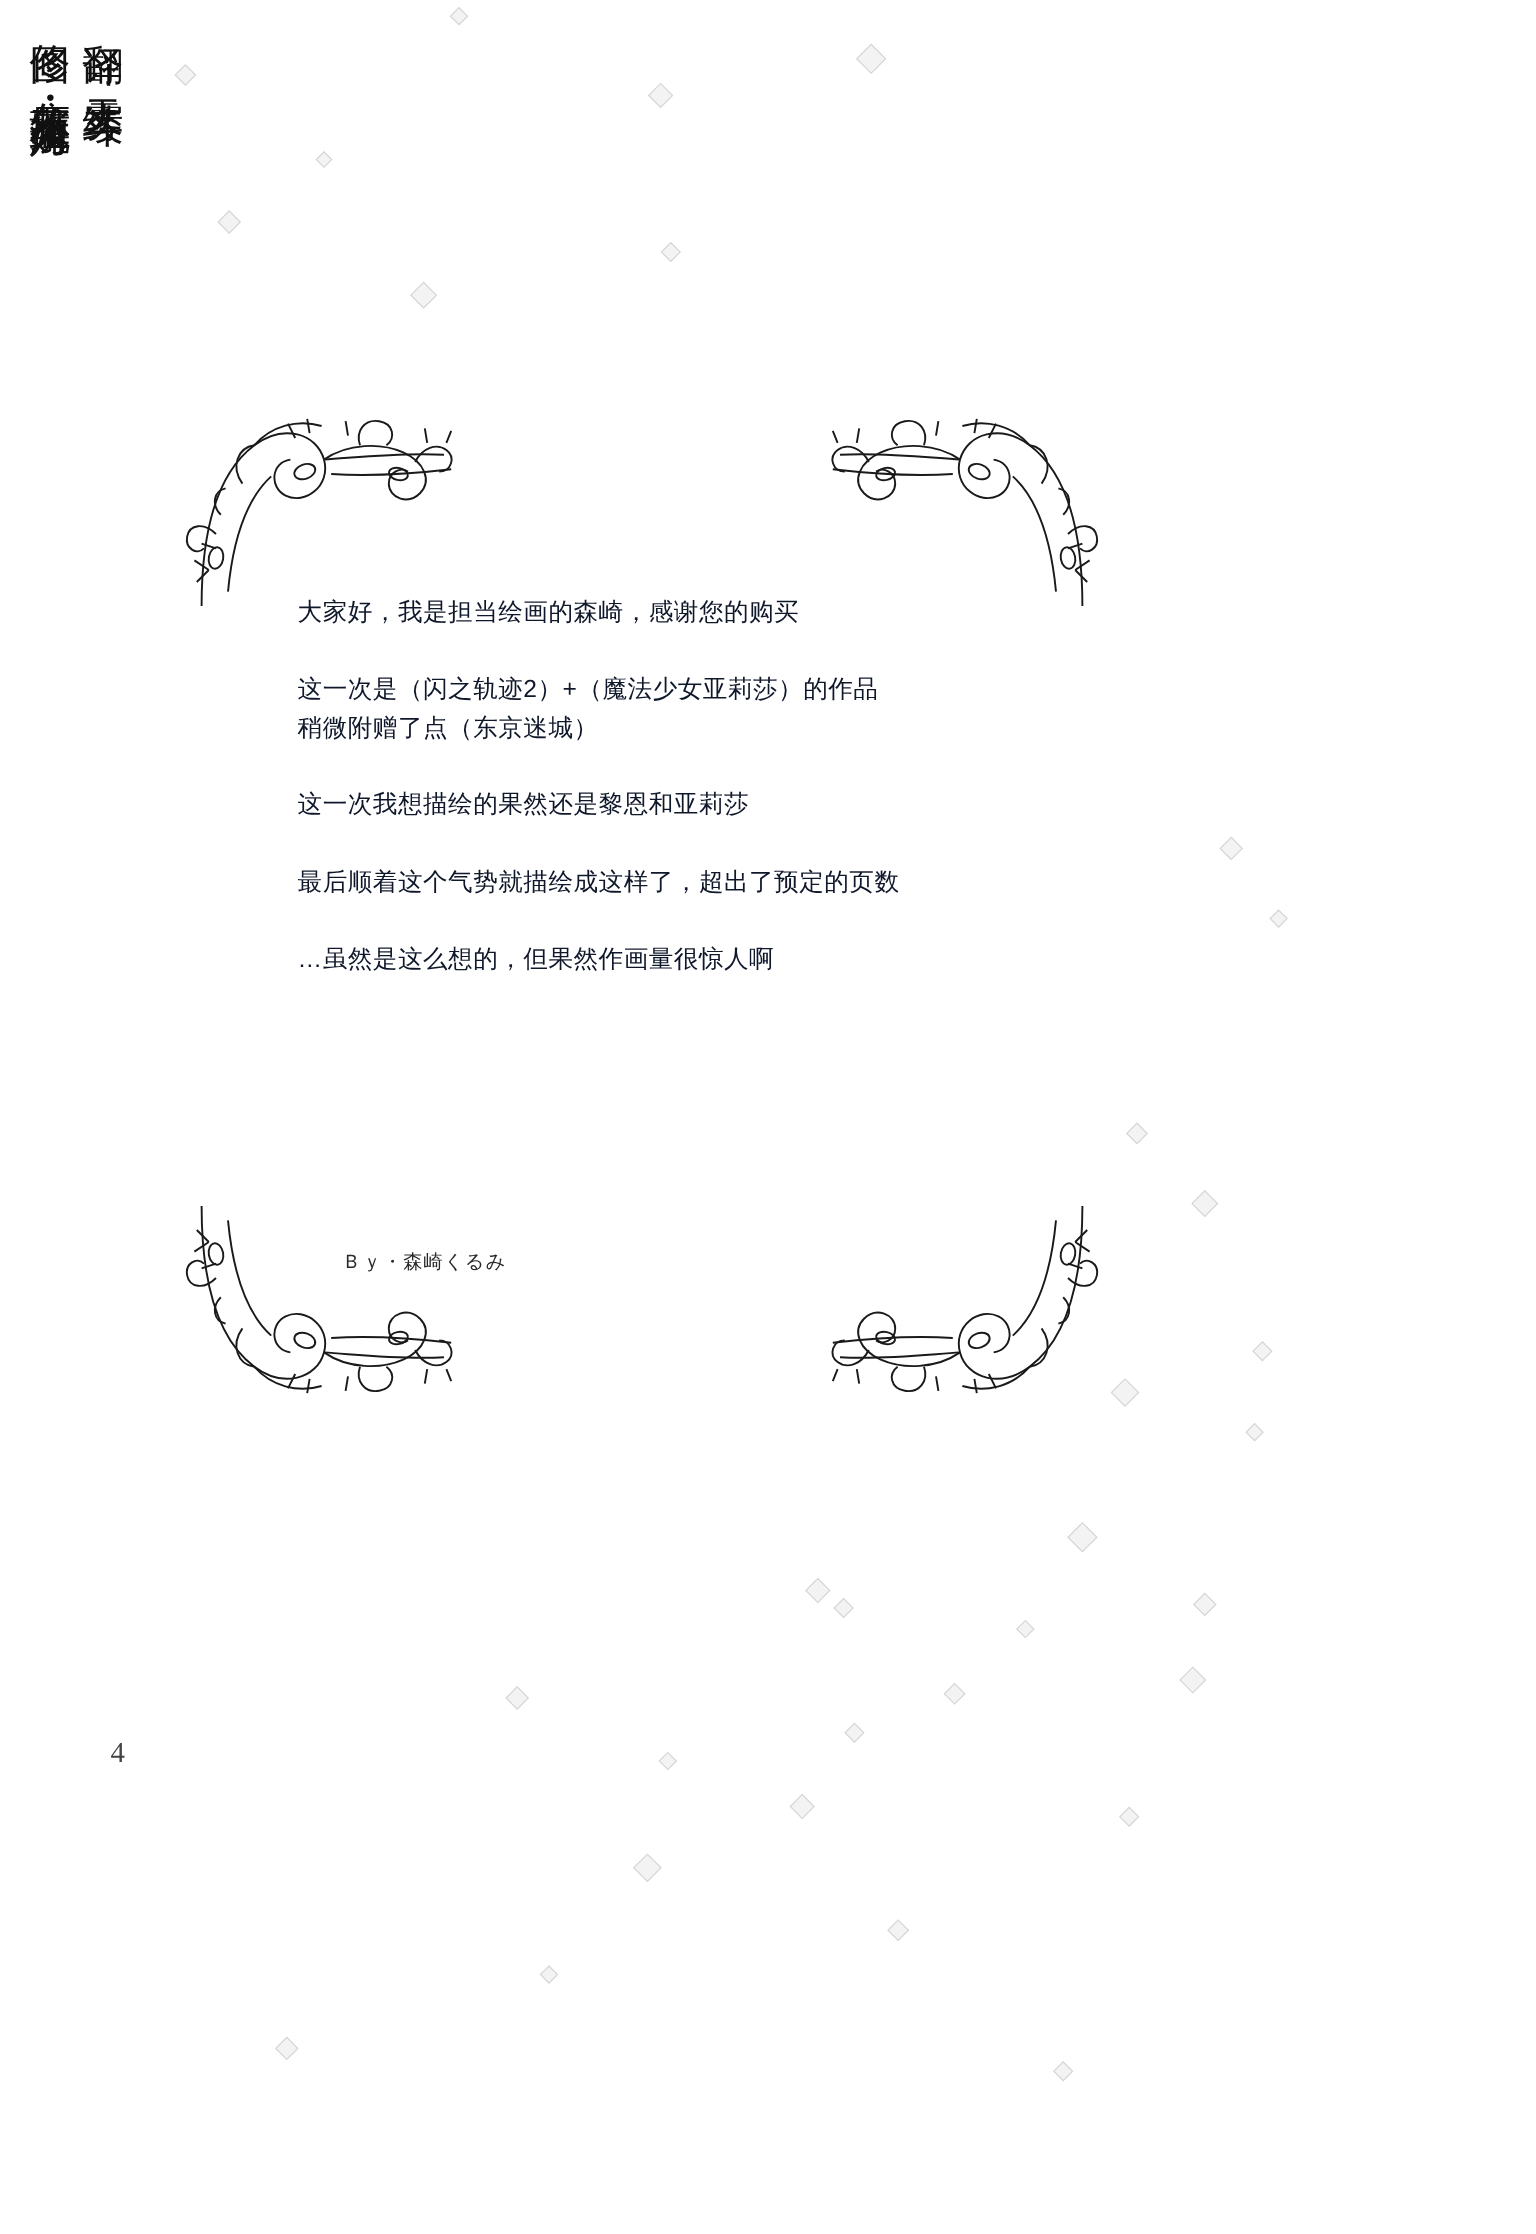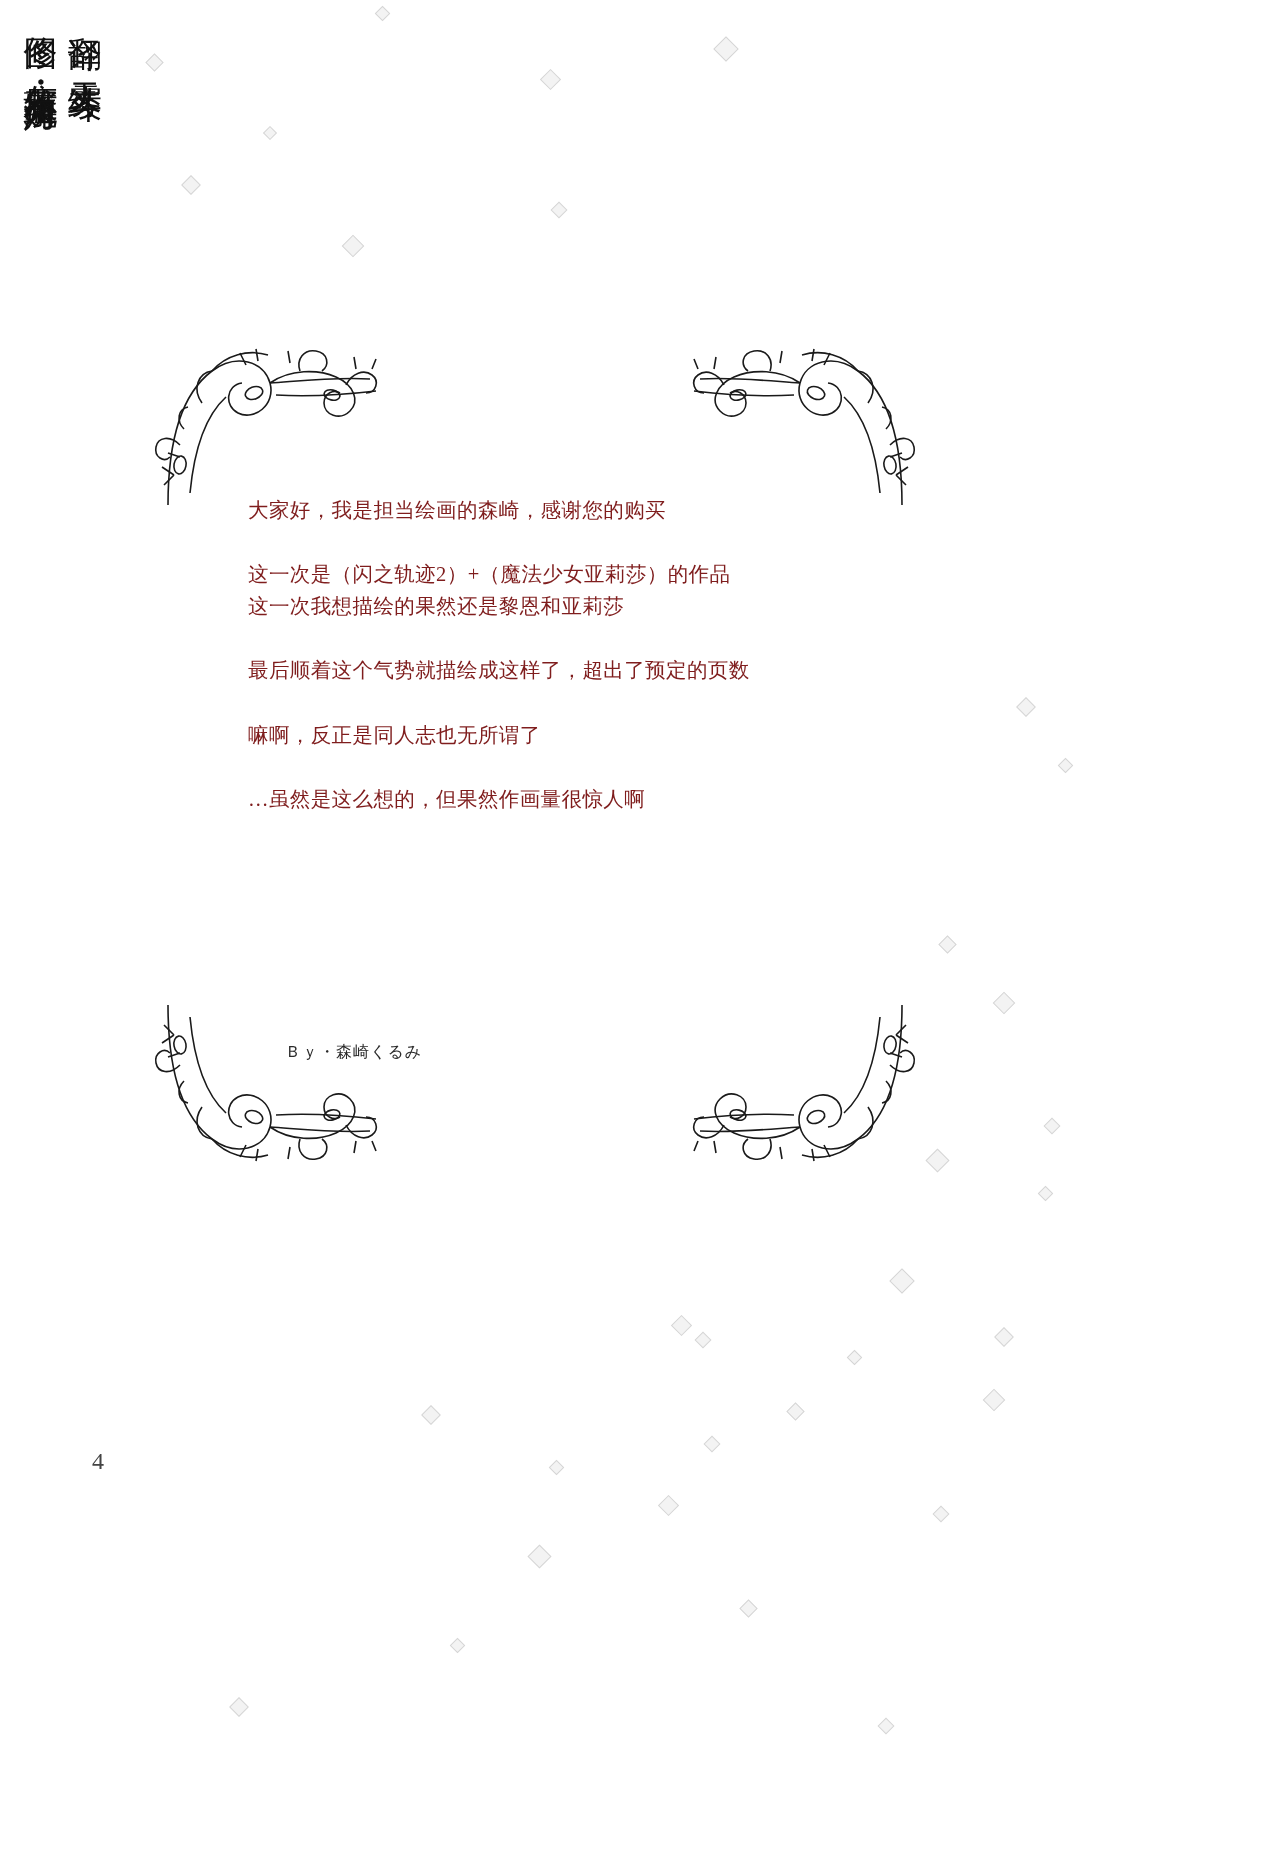--- a/index.html
+++ b/index.html
@@ -66,24 +66,24 @@
 
   
   .afterword {
     position: absolute;
     left: 248px;
     top: 495px;
     width: 720px;
   }
   .afterword p {
     margin: 0 0 33px 0;
-    font-family: Liberation Serif, serif;
+    font-family: Liberation Sans, sans-serif;
     font-size: 20.5px;
     line-height: 1.52;
-    color: #7f1d1d;
+    color: #0f172a;
     letter-spacing: .4px;
   }
   .afterword p.tight { margin-bottom: 1px; }
 
   .signature {
     position: absolute;
     left: 285px;
     top: 1042px;
     font-family: Liberation Sans, sans-serif;
     font-size: 16px;
@@ -227,21 +227,21 @@
     <path d="M34 104 C26 96 28 84 38 82"></path>
     <ellipse cx="104" cy="68" rx="9" ry="6" transform="rotate(-20 104 68)"></ellipse>
     <ellipse cx="182" cy="70" rx="8" ry="5" transform="rotate(12 182 70)"></ellipse>
     <ellipse cx="30" cy="140" rx="6" ry="9" transform="rotate(10 30 140)"></ellipse>
   </svg>
 </div>
 
 <div class="afterword">
   <p>大家好，我是担当绘画的森崎，感谢您的购买</p>
   <p class="tight">这一次是（闪之轨迹2）+（魔法少女亚莉莎）的作品</p>
+  <p>稍微附赠了点（东京迷城）</p>
   <p>这一次我想描绘的果然还是黎恩和亚莉莎</p>
   <p>最后顺着这个气势就描绘成这样了，超出了预定的页数</p>
-  <p>嘛啊，反正是同人志也无所谓了</p>
   <p>…虽然是这么想的，但果然作画量很惊人啊</p>
 </div>
 
 <div class="signature">Ｂｙ・森崎くるみ</div>
 
 <div class="page-number">4</div>
 
 </body></html>

